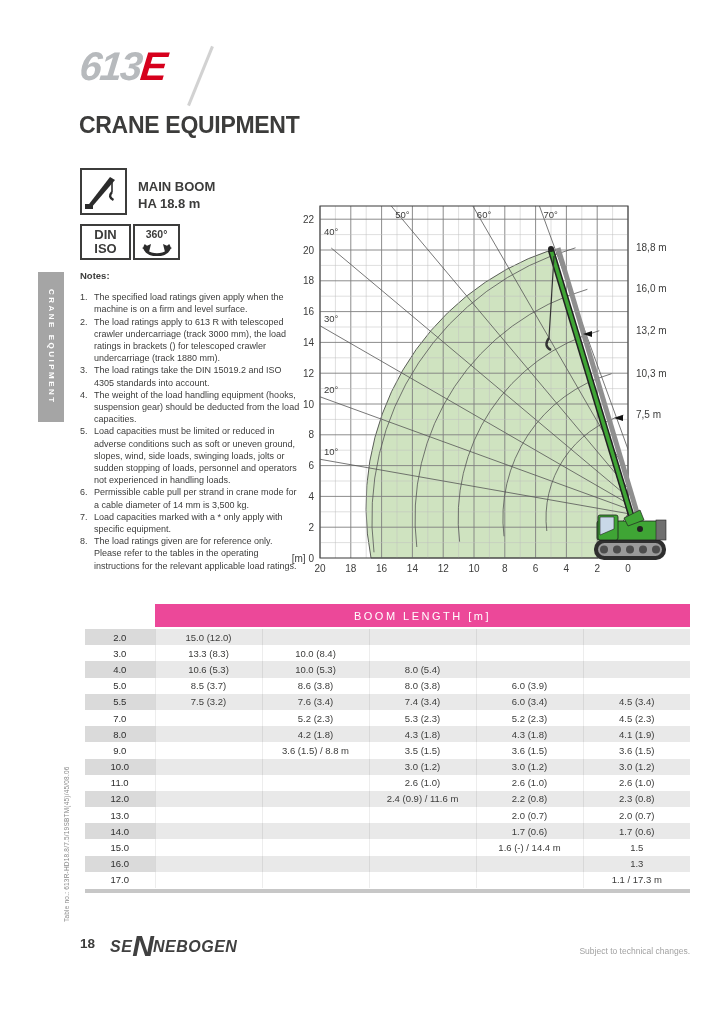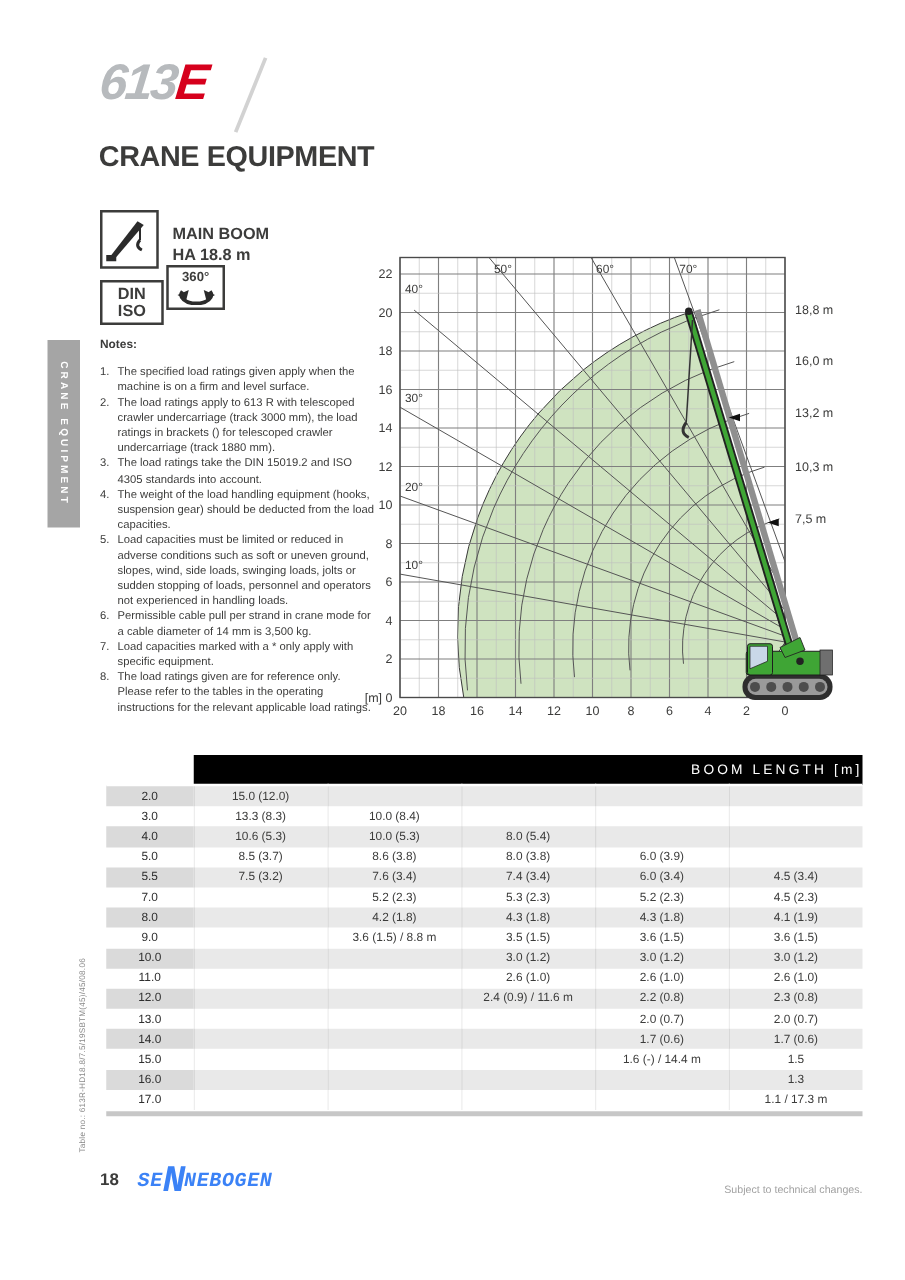--- a/index.html
+++ b/index.html
@@ -13,21 +13,21 @@
   .logo-slash{position:absolute;left:199px;top:44px;width:3px;height:64px;background:#d2d2d2;
         transform:rotate(22deg);}
   .page-title{position:absolute;left:79px;top:112px;font-size:23px;font-weight:800;
         letter-spacing:-0.3px;color:#3c3c3b;}
   
   .icon-box{position:absolute;border:2px solid #3c3c3b;background:#fff;box-sizing:border-box;
         display:flex;align-items:center;justify-content:center;flex-direction:column;}
   .boom-box{left:80px;top:168px;width:47px;height:47px;}
   .boom-text{position:absolute;left:138px;top:178px;font-size:13px;font-weight:700;line-height:17px;}
   .din-box{left:80px;top:224px;width:51px;height:36px;font-size:13px;font-weight:700;line-height:14px;text-align:center;}
-  .rot-box{left:133px;top:212px;width:47px;height:36px;}
+  .rot-box{left:133px;top:224px;width:47px;height:36px;}
   .rot-box .deg{font-size:10.5px;font-weight:700;line-height:11px;}
   
   .side-tab{position:absolute;left:38px;top:272px;width:26px;height:150px;background:#a5a5a5;
         display:flex;align-items:center;justify-content:center;}
   .side-tab span{writing-mode:vertical-rl;color:#ffffff;font-size:8px;letter-spacing:2.5px;font-weight:700;}
   
   .notes{position:absolute;left:80px;top:270px;width:222px;font-size:9px;line-height:12.2px;color:#3c3c3b;}
   .notes .notes-title{font-weight:700;font-size:9.5px;margin-bottom:9px;}
   .notes ol{margin:0;padding:0;list-style:none;counter-reset:n;}
   .notes li{counter-increment:n;padding-left:14px;position:relative;}
@@ -35,36 +35,36 @@
   
   .chart{position:absolute;left:288px;top:202px;width:420px;height:382px;}
   .chart text{font-family:"Liberation Sans","DejaVu Sans",sans-serif;fill:#3c3c3b;}
   
   .table-no{position:absolute;left:63px;top:922px;transform-origin:0 0;transform:rotate(-90deg);
         font-size:6.5px;color:#8a8a8a;white-space:nowrap;letter-spacing:0.2px;}
   
   .load-table-wrap{position:absolute;left:85px;top:604px;width:605px;}
   table.load{border-collapse:collapse;table-layout:fixed;width:605px;}
   table.load th,table.load td{padding:0;font-weight:normal;}
-  .h-boom{background:#000000;color:#fff;font-size:11px;font-weight:700;letter-spacing:2.5px;
-        text-align:right;height:23px;border-bottom:2px solid #fff;}
+  .h-boom{background:#ec4899;color:#fff;font-size:11px;font-weight:700;letter-spacing:2.5px;
+        text-align:center;height:23px;border-bottom:2px solid #fff;}
   .h-blank{background:#fff;border-bottom:2px solid #fff;}
   .h-col{background:#a0ca81;color:#fff;font-size:10.5px;font-weight:700;letter-spacing:1px;
         text-align:center;height:18px;border-left:2px solid #fff;border-bottom:2px solid #fff;}
   .h-reach{background:#fff;color:#3fa535;font-size:9.5px;font-weight:700;text-align:center;border-bottom:2px solid #fff;}
   table.load tbody td{font-size:9.5px;text-align:center;height:16.2px;color:#3c3c3b;}
   table.load tbody td.rlabel{font-weight:400;color:#2e2e2e;}
   table.load tbody tr:nth-child(odd) td{background:#e9e9e9;}
   table.load tbody tr:nth-child(odd) td.rlabel{background:#dadada;}
   table.load tbody td + td{border-left:1px solid rgba(0,0,0,0.07);}
   .table-endbar{width:605px;height:4px;background:#c7c7c7;margin-top:1px;}
   
   .page-num{position:absolute;left:80px;top:936px;font-size:13.5px;font-weight:700;}
-  .brand{position:absolute;left:110px;top:929px;color:#3b82f6;font-style:italic;font-weight:900;
-        letter-spacing:0.5px;font-size:16px;font-family:Liberation Mono, monospace;}
+  .brand{position:absolute;left:110px;top:929px;color:#404040;font-style:italic;font-weight:900;
+        letter-spacing:0.5px;font-size:16px;}
   .brand .bigN{font-size:30px;vertical-align:-4px;letter-spacing:-1px;}
   .footer-note{position:absolute;right:34px;top:946px;font-size:8.5px;color:#a2a2a2;}
 </style>
 </head>
 <body>
 
 <div class="page">
 
   <div class="logo"><span class="num">613</span><span class="suffix">E</span></div>
   <div class="logo-slash"></div>

